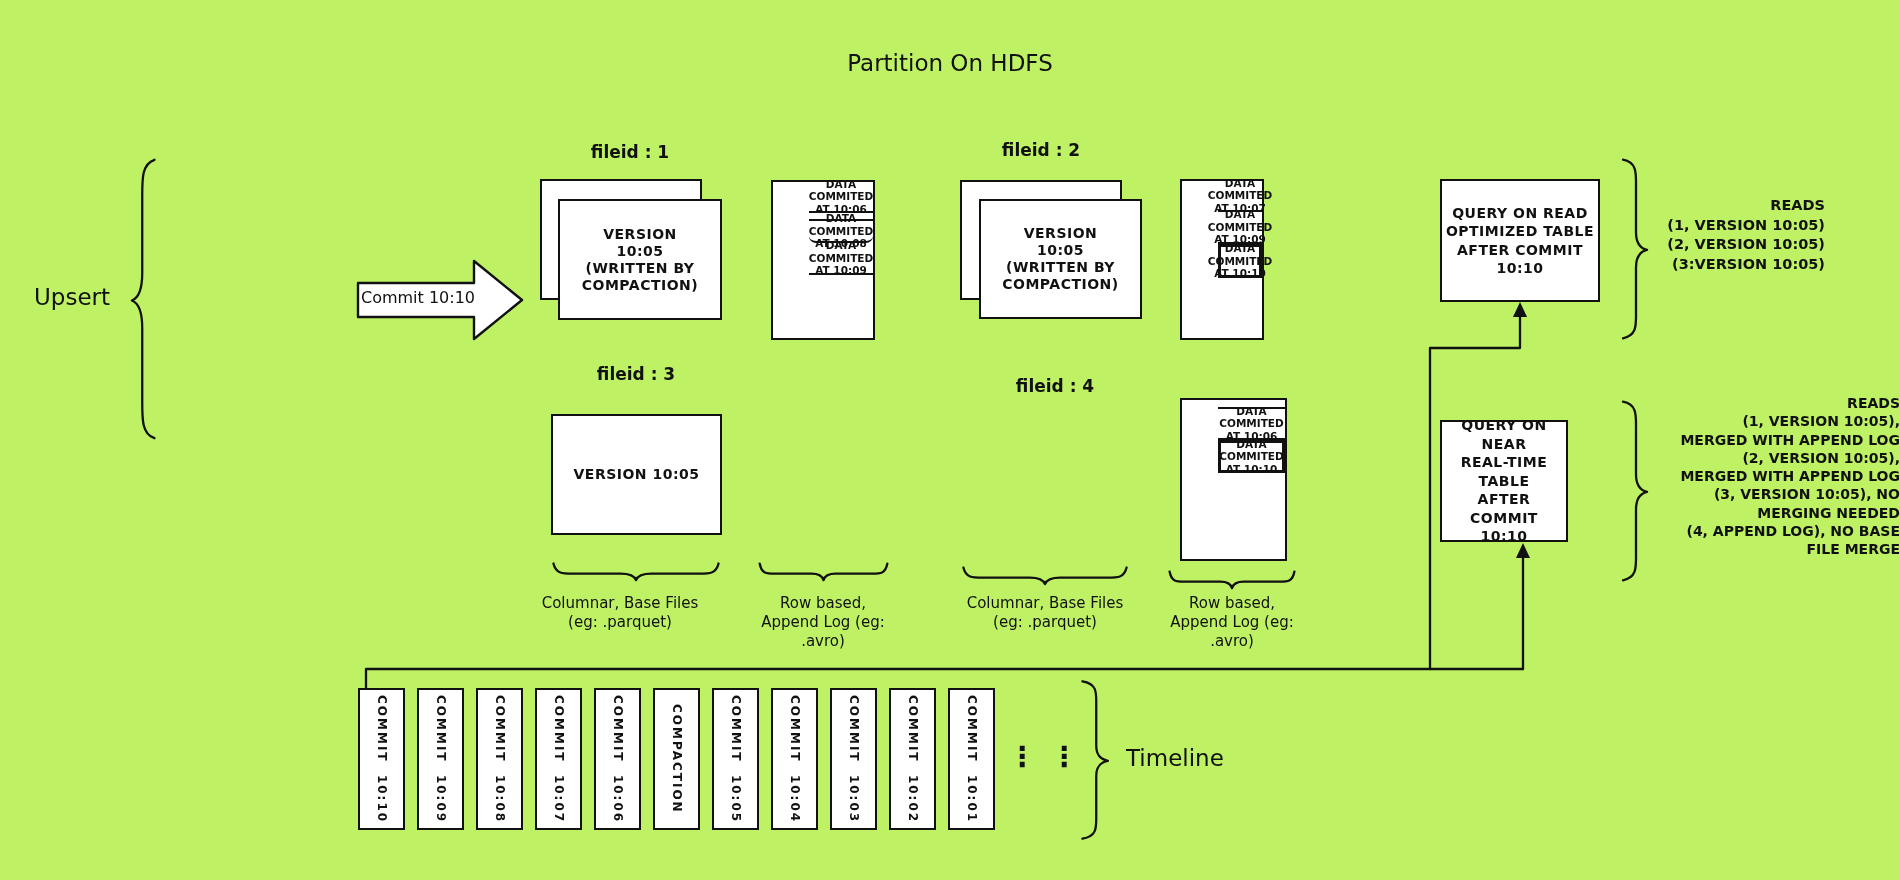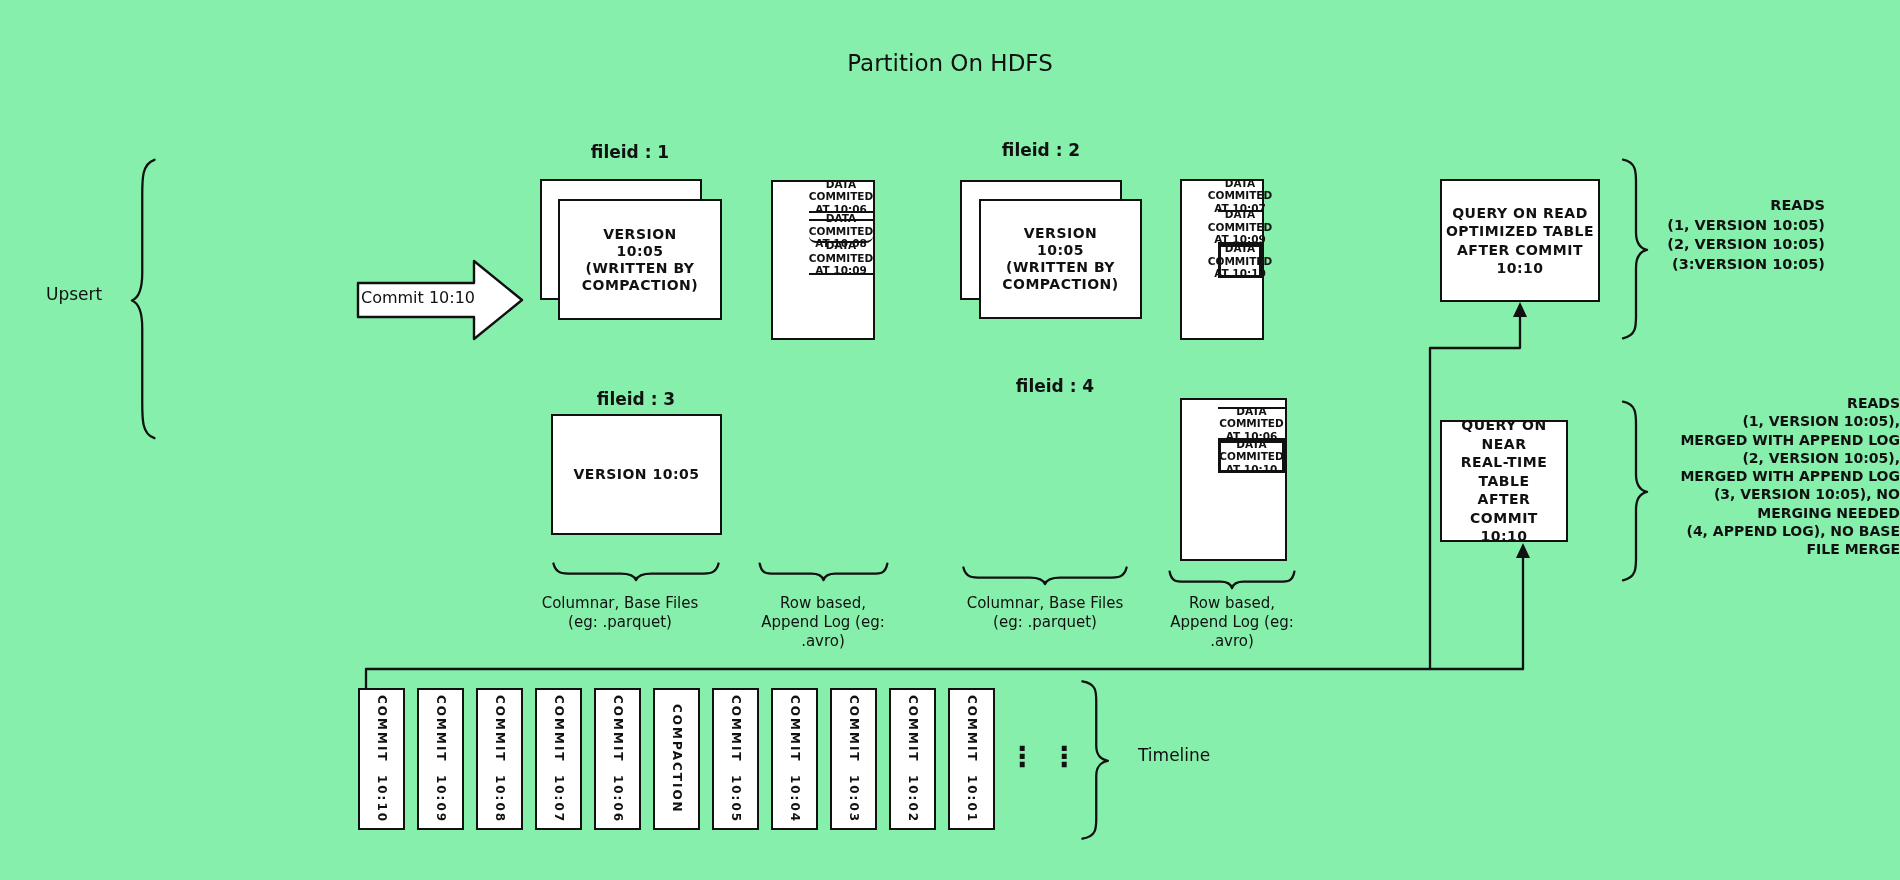--- a/index.html
+++ b/index.html
@@ -1,27 +1,27 @@
 <!DOCTYPE html>
 <html><head>
 <meta charset="utf-8">
 <style>
   html,body{margin:0;padding:0;background:#ffffff;}
   .canvas{
-    position:relative;width:1900px;height:880px;background:#86efac;
+    position:relative;width:1900px;height:880px;background:#bef264;
     font-family:"DejaVu Sans", sans-serif;color:#111;overflow:hidden;
   }
   .abs{position:absolute;}
   .center{text-align:center;}
   .hand{font-weight:normal;}
   .caps{font-weight:bold;letter-spacing:0.5px;}
   .boxed{border:2.2px solid #111;background:#fff;box-sizing:border-box;}
   .flexc{display:flex;align-items:center;justify-content:center;}
   .title{font-size:23px;}
-  .biglabel{font-size:17px;margin-left:12px;}
+  .biglabel{font-size:23px;}
   .fileid{font-size:17px;font-weight:bold;}
   .innercaps{font-size:14px;line-height:17px;text-align:center;}
   .logbox{border:2.5px solid #111;background:#fff;box-sizing:border-box;display:flex;flex-direction:column;padding-left:36px;}
   .logcell{box-sizing:border-box;border-bottom:2px solid #111;display:flex;align-items:center;justify-content:center;
            font-size:10.5px;font-weight:bold;line-height:12.5px;text-align:center;padding:1px 2px;}
   .logcell.thick{border:3px solid #111;}
   .logstrip{box-sizing:border-box;border-bottom:2px solid #111;}
   .bracelabel{font-size:15px;line-height:19px;text-align:center;}
   .readsblock{font-weight:bold;text-align:right;}
   .tl-row{display:flex;gap:12px;}
@@ -76,21 +76,21 @@
   <div class="abs boxed flexc" style="left:979px;top:199px;width:163px;height:120px;">
     <div class="caps innercaps" style="width:126px;">VERSION 10:05 (WRITTEN BY COMPACTION)</div>
   </div>
 
   <div class="abs logbox" style="left:1180px;top:179px;width:84px;height:161px;">
     <div class="logcell" style="height:31px;">DATA COMMITED AT 10:07</div>
     <div class="logcell" style="height:32px;">DATA COMMITED AT 10:09</div>
     <div class="logcell thick" style="height:34px;">DATA COMMITED AT 10:10</div>
   </div>
 
-  <div class="abs hand fileid center" style="left:550px;top:389px;width:172px;">fileid : 3</div>
+  <div class="abs hand fileid center" style="left:550px;top:364px;width:172px;">fileid : 3</div>
   <div class="abs boxed flexc" style="left:551px;top:414px;width:171px;height:121px;">
     <div class="caps innercaps">VERSION 10:05</div>
   </div>
 
   <div class="abs hand fileid center" style="left:985px;top:376px;width:140px;">fileid : 4</div>
 
   <div class="abs logbox" style="left:1180px;top:398px;width:107px;height:163px;">
     <div class="logstrip" style="height:9px;"></div>
     <div class="logcell" style="height:31px;">DATA COMMITED AT 10:06</div>
     <div class="logcell thick" style="height:33px;">DATA COMMITED AT 10:10</div>

